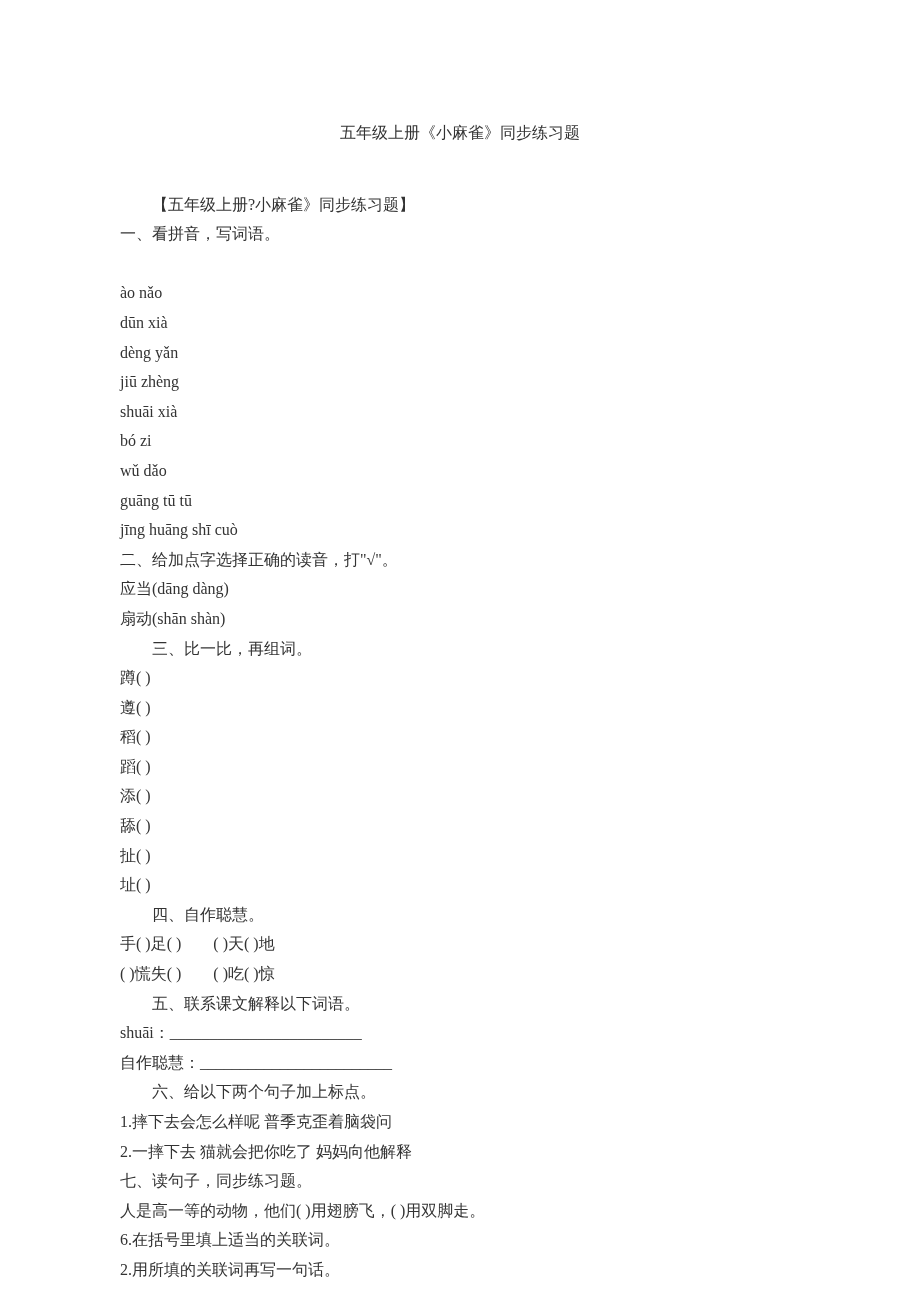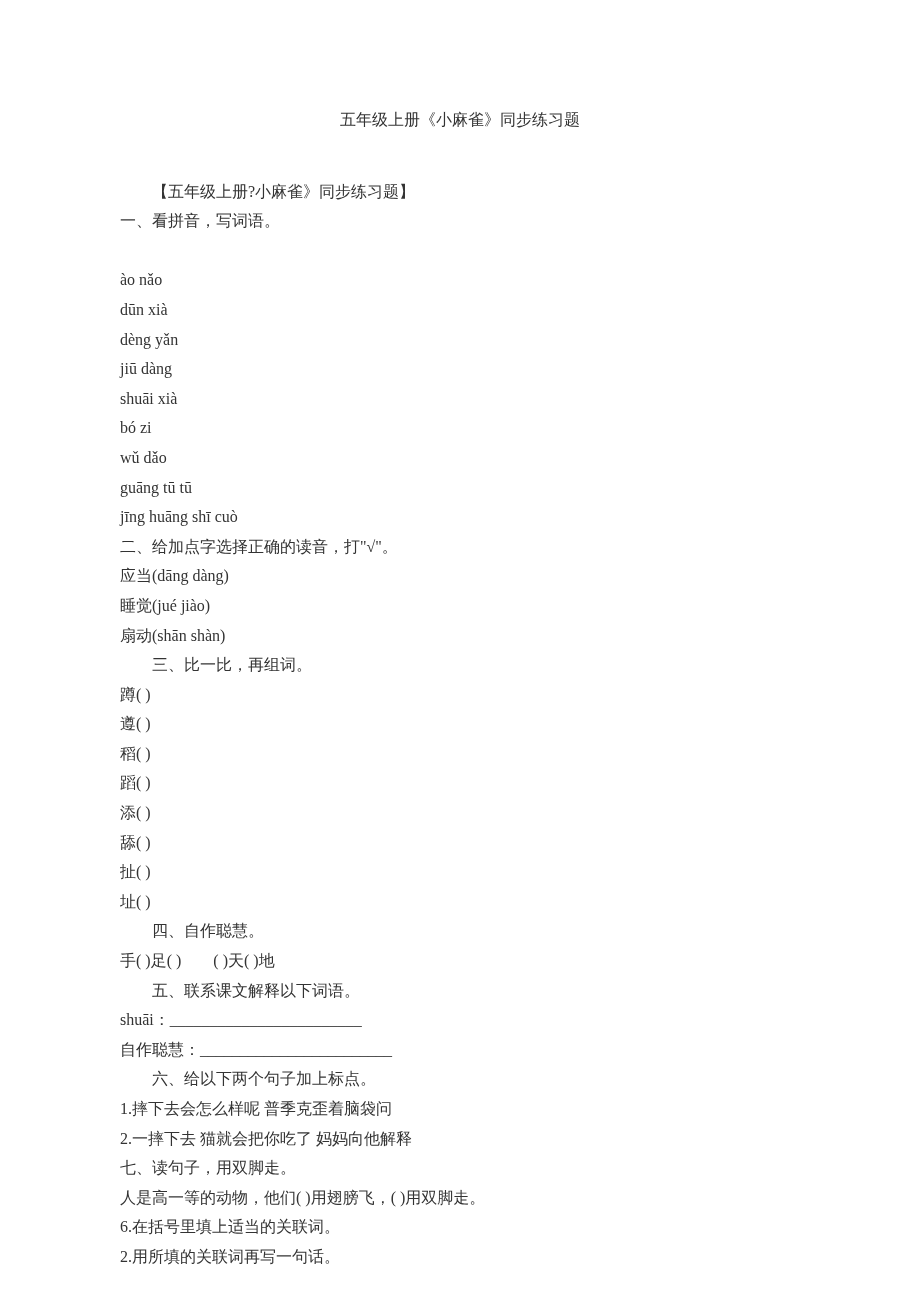--- a/index.html
+++ b/index.html
@@ -11,20 +11,21 @@
   }
   .page {
     padding: 105px 120px 60px 120px;
     color: #333333;
     font-size: 16px;
     line-height: 1.85;
   }
   .title {
     text-align: center;
     margin-bottom: 42px;
+    margin-top: 13px;
   }
   .indent {
     text-indent: 2em;
   }
   .blank-line {
     height: 1.85em;
   }
 </style>
 </head>
 <body>
@@ -34,51 +35,51 @@
   <div class="title">五年级上册《小麻雀》同步练习题</div>
 
   <div class="indent">【五年级上册?小麻雀》同步练习题】</div>
   <div>一、看拼音，写词语。</div>
 
   <div class="blank-line"></div>
 
   <div>ào nǎo</div>
   <div>dūn xià</div>
   <div>dèng yǎn</div>
-  <div>jiū dàng</div>
+  <div>jiū zhèng</div>
   <div>shuāi xià</div>
   <div>bó zi</div>
   <div>wǔ dǎo</div>
   <div>guāng tū tū</div>
   <div>jīng huāng shī cuò</div>
 
   <div>二、给加点字选择正确的读音，打"√"。</div>
   <div>应当(dāng dàng)</div>
-  <div>睡觉(jué jiào)</div>
   <div>扇动(shān shàn)</div>
 
   <div class="indent">三、比一比，再组词。</div>
   <div>蹲( )</div>
   <div>遵( )</div>
   <div>稻( )</div>
   <div>蹈( )</div>
   <div>添( )</div>
   <div>舔( )</div>
   <div>扯( )</div>
   <div>址( )</div>
 
   <div class="indent">四、自作聪慧。</div>
   <div>手( )足( )　　( )天( )地</div>
+  <div>( )慌失( )　　( )吃( )惊</div>
 
   <div class="indent">五、联系课文解释以下词语。</div>
   <div>shuāi：________________________</div>
   <div>自作聪慧：________________________</div>
 
   <div class="indent">六、给以下两个句子加上标点。</div>
   <div>1.摔下去会怎么样呢  普季克歪着脑袋问</div>
   <div>2.一摔下去  猫就会把你吃了  妈妈向他解释</div>
 
-  <div>七、读句子，用双脚走。</div>
+  <div>七、读句子，同步练习题。</div>
   <div>人是高一等的动物，他们( )用翅膀飞，( )用双脚走。</div>
   <div>6.在括号里填上适当的关联词。</div>
   <div>2.用所填的关联词再写一句话。</div>
 
 </div>
 
 </body></html>

